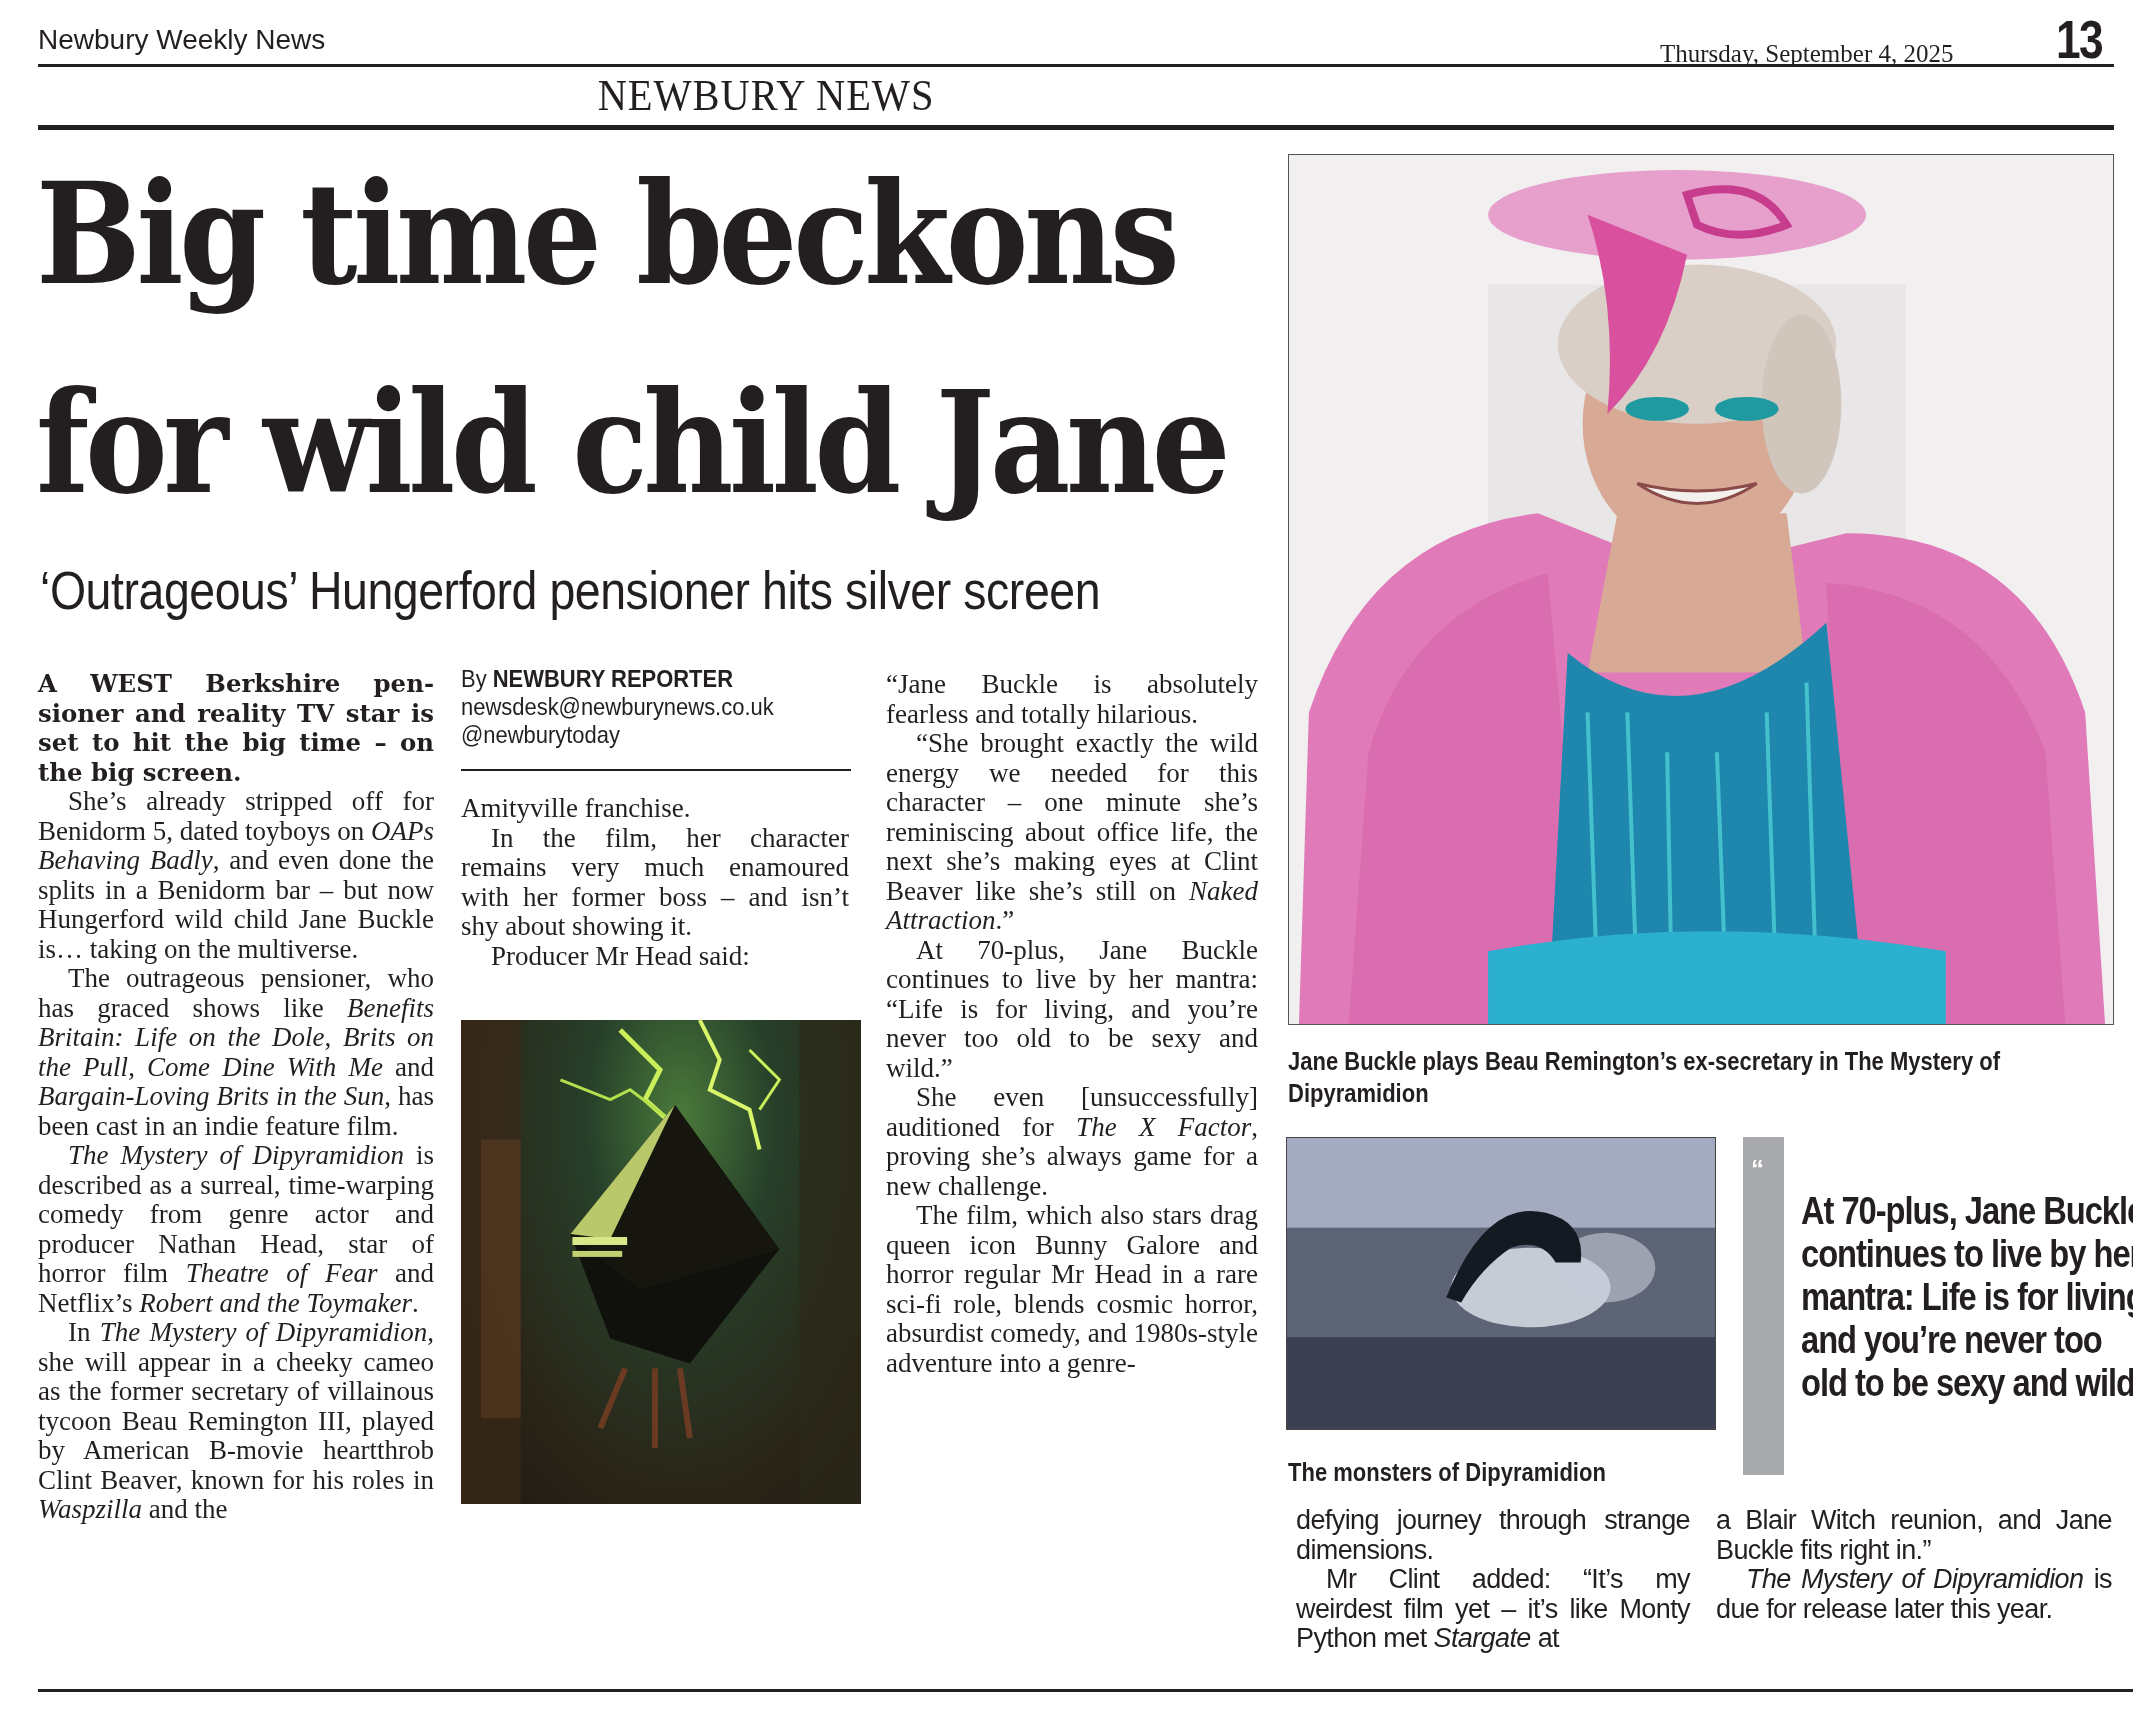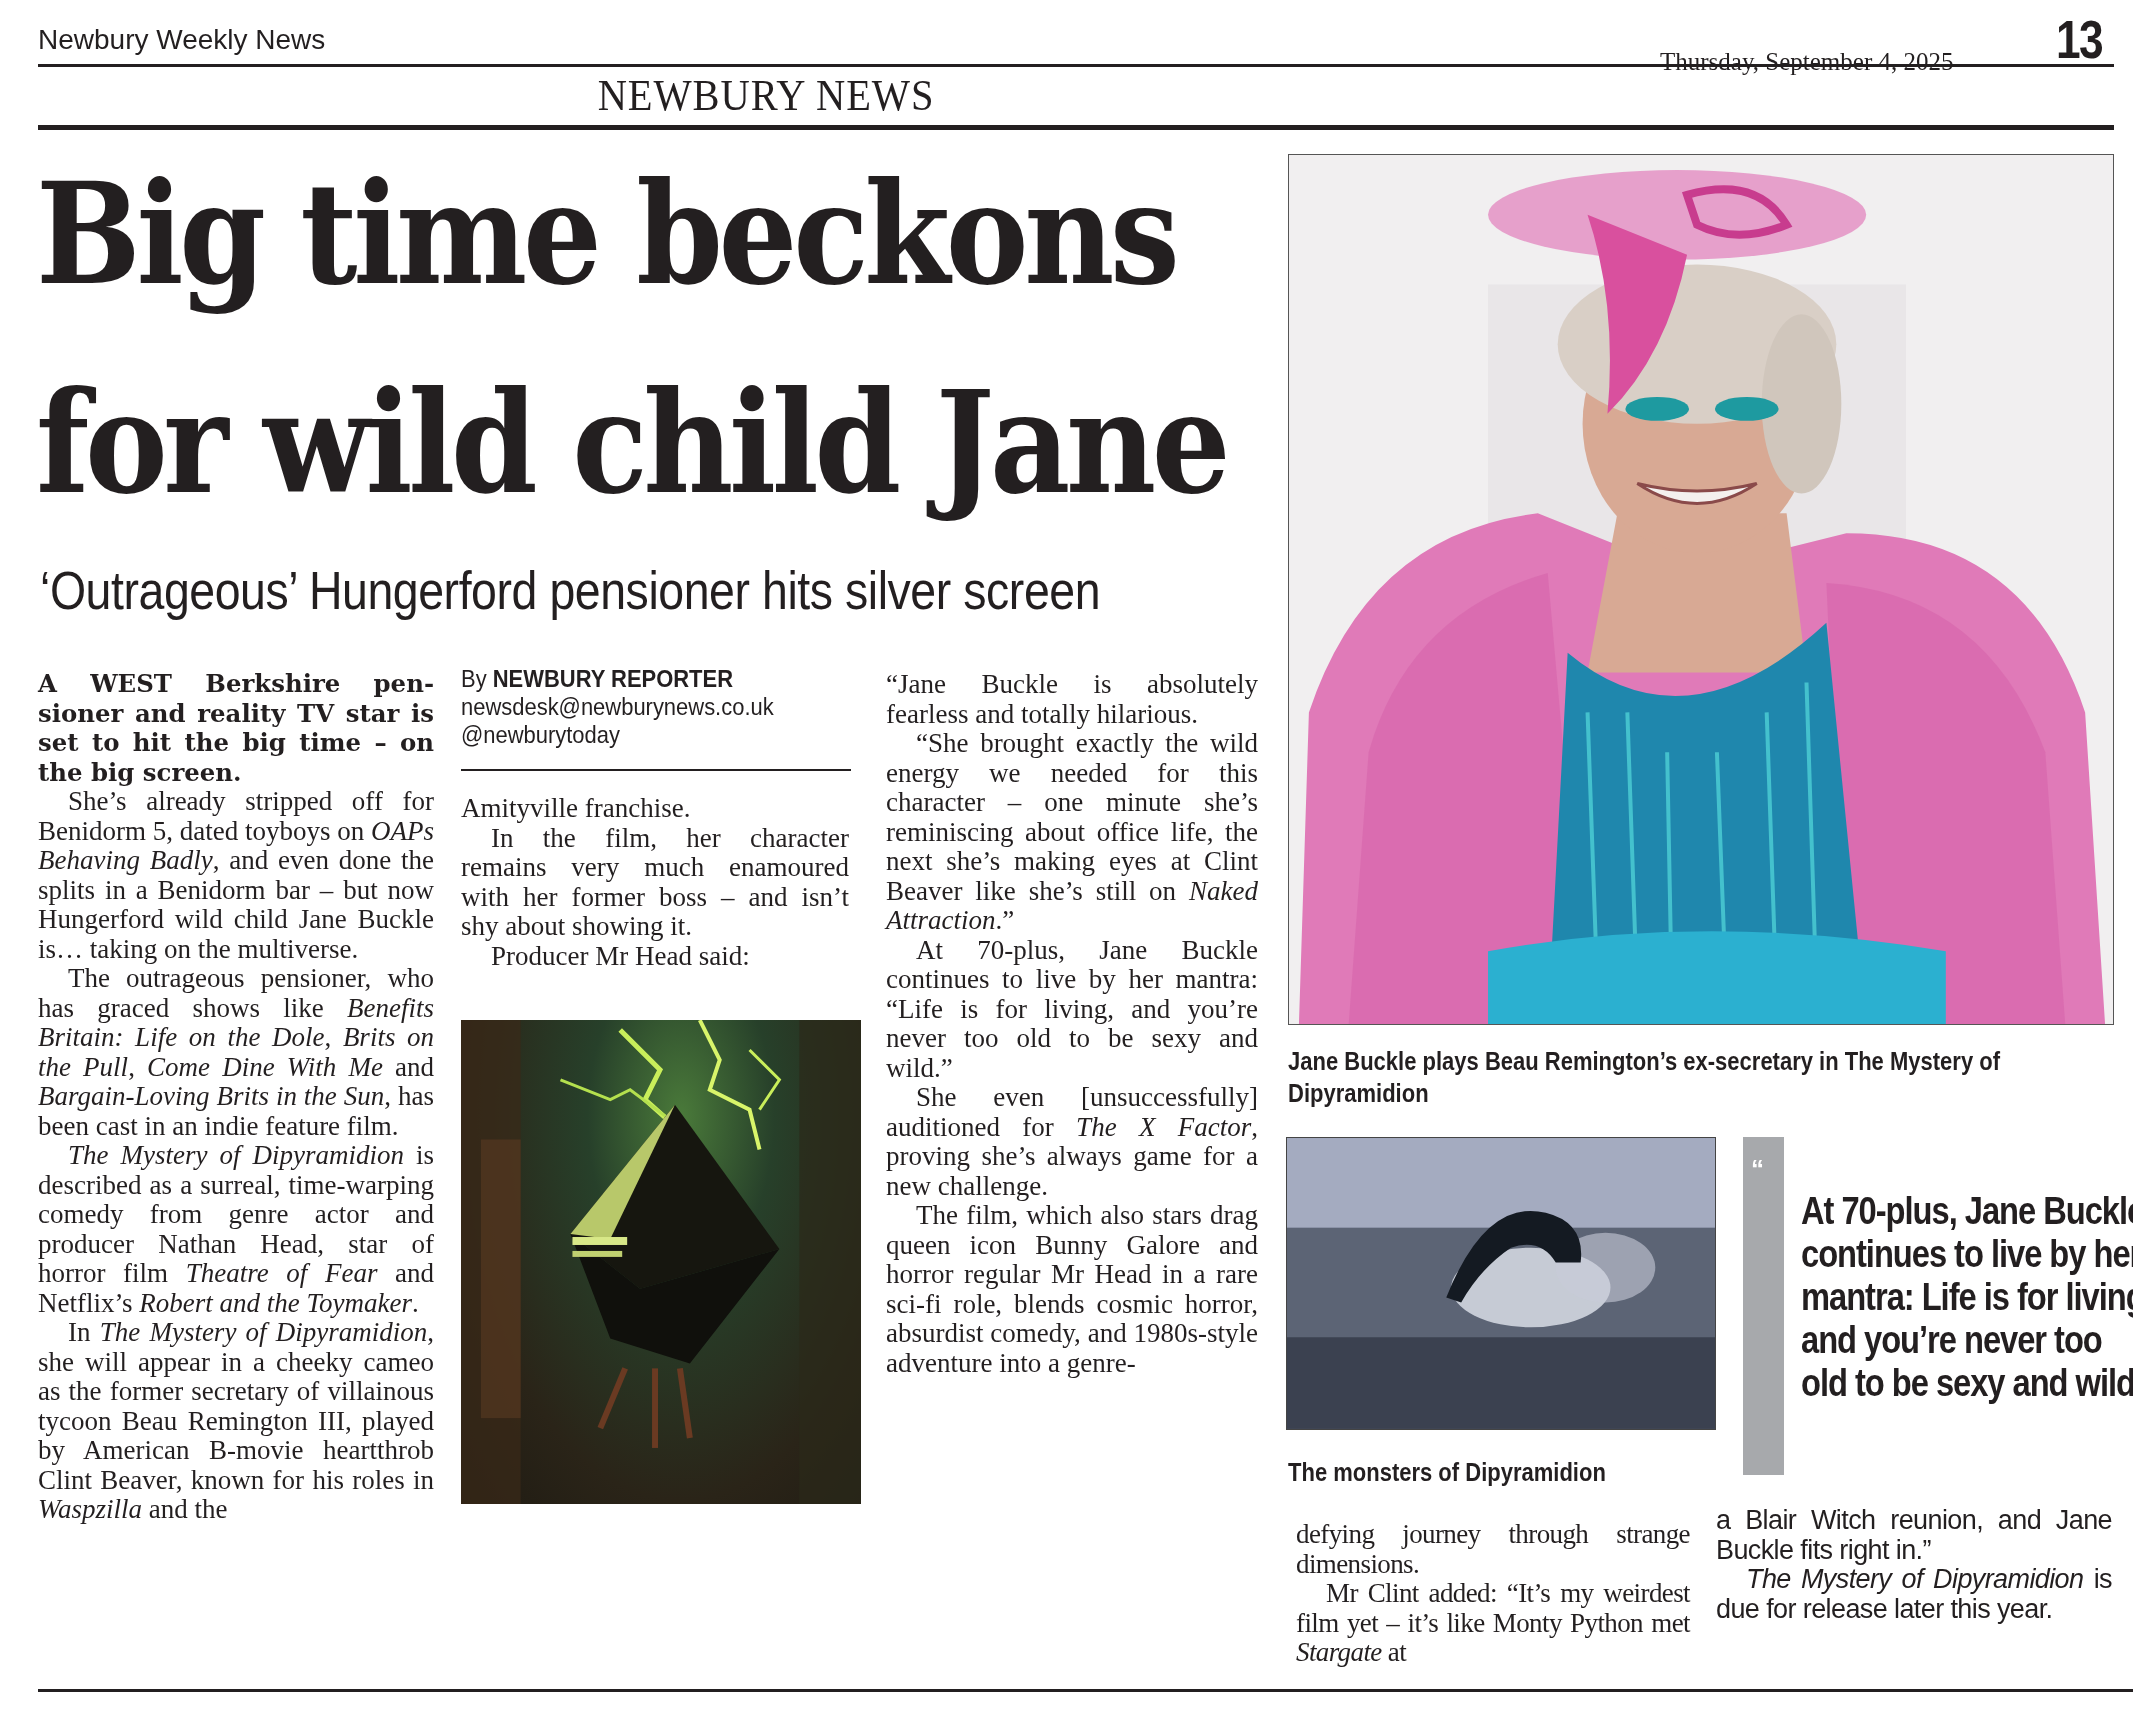--- a/index.html
+++ b/index.html
@@ -3,38 +3,38 @@
 <meta charset="utf-8">
 <style>
   html,body{margin:0;padding:0;background:#fff;}
   body{width:2133px;height:1735px;position:relative;overflow:hidden;color:#231f20;
        font-family:"DejaVu Serif",serif;}
   .abs{position:absolute;}
   .rule{position:absolute;background:#231f20;}
 
   
   .paper-name{left:38px;top:24px;font-family:Liberation Sans, sans-serif;font-size:28px;}
-  .date{left:1660px;top:48px;font-family:"Liberation Serif",serif;font-size:25px;}
+  .date{left:1660px;top:40px;font-family:"Liberation Serif",serif;font-size:25px;}
   .page-num{left:2056px;top:8px;font-family:"Liberation Sans",sans-serif;font-size:54px;font-weight:bold;letter-spacing:-2px;transform:scaleX(0.82);transform-origin:left top;}
   .section{left:0;width:1532px;top:70px;text-align:center;font-family:"Liberation Serif",serif;font-size:44px;letter-spacing:1px;transform:scaleX(0.92);transform-origin:center top;}
 
   
   .headline{left:36px;top:149px;width:1234px;font-family:"DejaVu Serif",serif;font-weight:bold;font-size:141px;line-height:169px;letter-spacing:-5px;transform:scaleX(0.88);transform-origin:left top;white-space:nowrap;}
   .deck{left:40px;top:559px;font-family:"Liberation Sans",sans-serif;font-size:54px;transform:scaleX(0.86);transform-origin:left top;white-space:nowrap;letter-spacing:-0.5px;}
 
   
   .col{position:absolute;font-family:"Liberation Serif",serif;font-size:27px;line-height:29.5px;text-align:justify;hyphens:manual;}
   .col p{margin:0;text-indent:30px;}
   .col p.noindent{text-indent:0;}
   .col .lead{font-weight:bold;font-family:"DejaVu Serif",serif;font-size:24.4px;line-height:29.5px;text-indent:0;}
   .col i{font-style:italic;}
   .col1{left:38px;top:669px;width:396px;}
   .col2{left:461px;top:794px;width:388px;}
   .col3{left:886px;top:670px;width:372px;}
-  .col4{left:1296px;top:1506px;width:394px;font-family:Liberation Serif, serif;font-size:27px;transform:scaleX(1);margin-top:14px;}
+  .col4{left:1296px;top:1506px;width:394px;font-family:Liberation Sans, sans-serif;font-size:27px;transform:scaleX(1);}
   .col5{left:1716px;top:1506px;width:396px;font-family:"Liberation Sans",sans-serif;font-size:27px;}
   .col4 p,.col5 p{letter-spacing:-0.6px;}
 
   
   .byline{left:461px;top:665px;width:390px;font-family:"Liberation Sans",sans-serif;font-size:24.4px;line-height:28px;}
   .byline b{font-weight:bold;}
   .byline div{transform:scaleX(0.9);transform-origin:left top;white-space:nowrap;}
 
   
   .photo-main{left:1288px;top:154px;width:824px;height:869px;border:1px solid #555;overflow:hidden;

